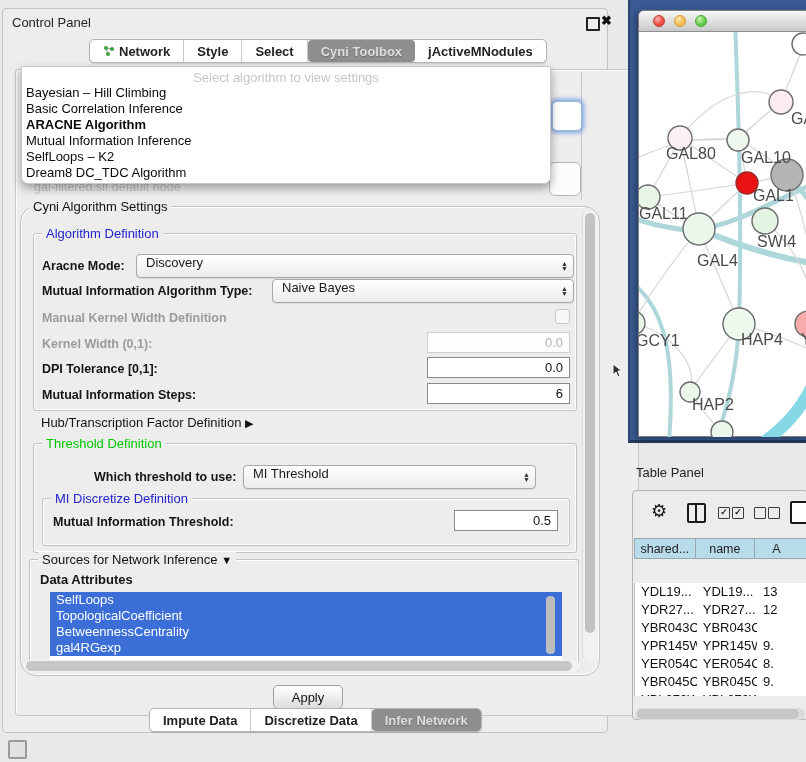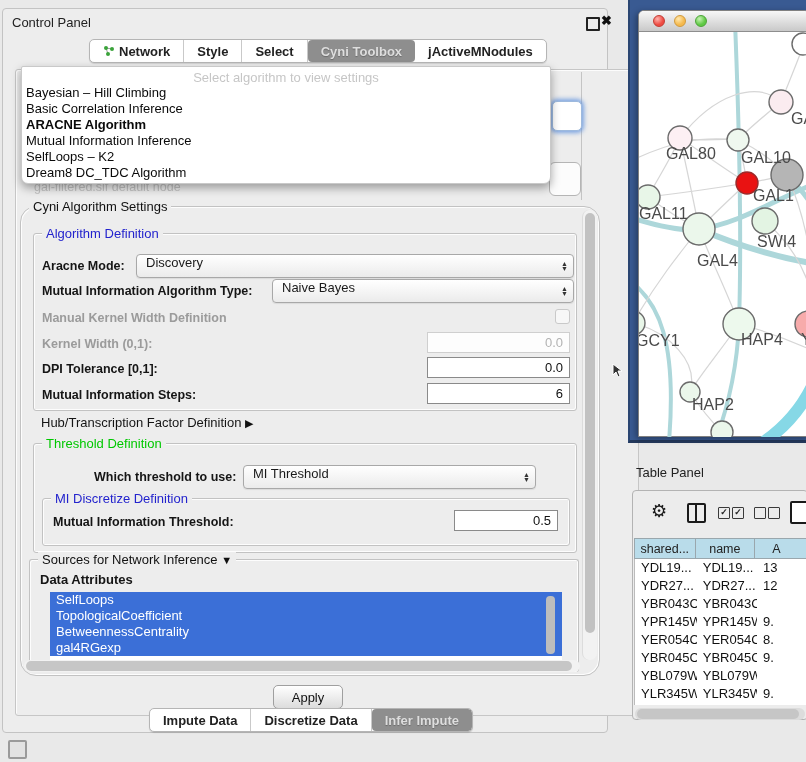--- a/index.html
+++ b/index.html
@@ -196,21 +196,21 @@
           <div class="hsb-thumb" style="left:2px;width:546px;"></div>
         </div>
       </div>
 
       <div class="btn" style="left:257px;top:615px;width:68px;height:22px;">Apply</div>
     </div>
 
     <div class="tabbar" style="left:146px;top:699px;" id="bottomTabs">
         <div class="tab">Impute Data</div>
         <div class="tab">Discretize Data</div>
-        <div class="tab sel">Infer Impute</div>
+        <div class="tab sel">Infer Network</div>
       </div>
 
     <div class="popup">
       <span class="ph">Select algorithm to view settings</span>
       <div id="popupItems">
           <div class="pitem">Bayesian – Hill Climbing</div>
           <div class="pitem">Basic Correlation Inference</div>
           <div class="pitem b">ARACNE Algorithm</div>
           <div class="pitem">Mutual Information Inference</div>
           <div class="pitem">SelfLoops – K2</div>
@@ -305,21 +305,21 @@
     <div class="cbx" style="left:121px;top:16px;"></div>
     <div class="cbx" style="left:135px;top:16px;"></div>
     <div class="docicon" style="left:157px;top:10px;"></div>
 
     <div class="tbl">
       <div class="tbl-head" id="tblHead">
           <div class="hc" style="width: 76px;">shared...</div>
           <div class="hc" style="width: 74px;">name</div>
           <div class="hc" style="width: 60px; justify-content: flex-start; padding-left: 17px;">A</div>
         </div>
-      <div class="tbl-body" id="tblBody" style="height:146px;">
+      <div class="tbl-body" id="tblBody" style="height:113px;margin-top:24px;">
           <div class="trow">
             <span style="width: 76px;">YDL19...</span>
             <span style="width: 74px;">YDL19...</span>
             <span style="width: 60px;">13</span>
           </div>
           <div class="trow">
             <span style="width: 76px;">YDR27...</span>
             <span style="width: 74px;">YDR27...</span>
             <span style="width: 60px;">12</span>
           </div>

